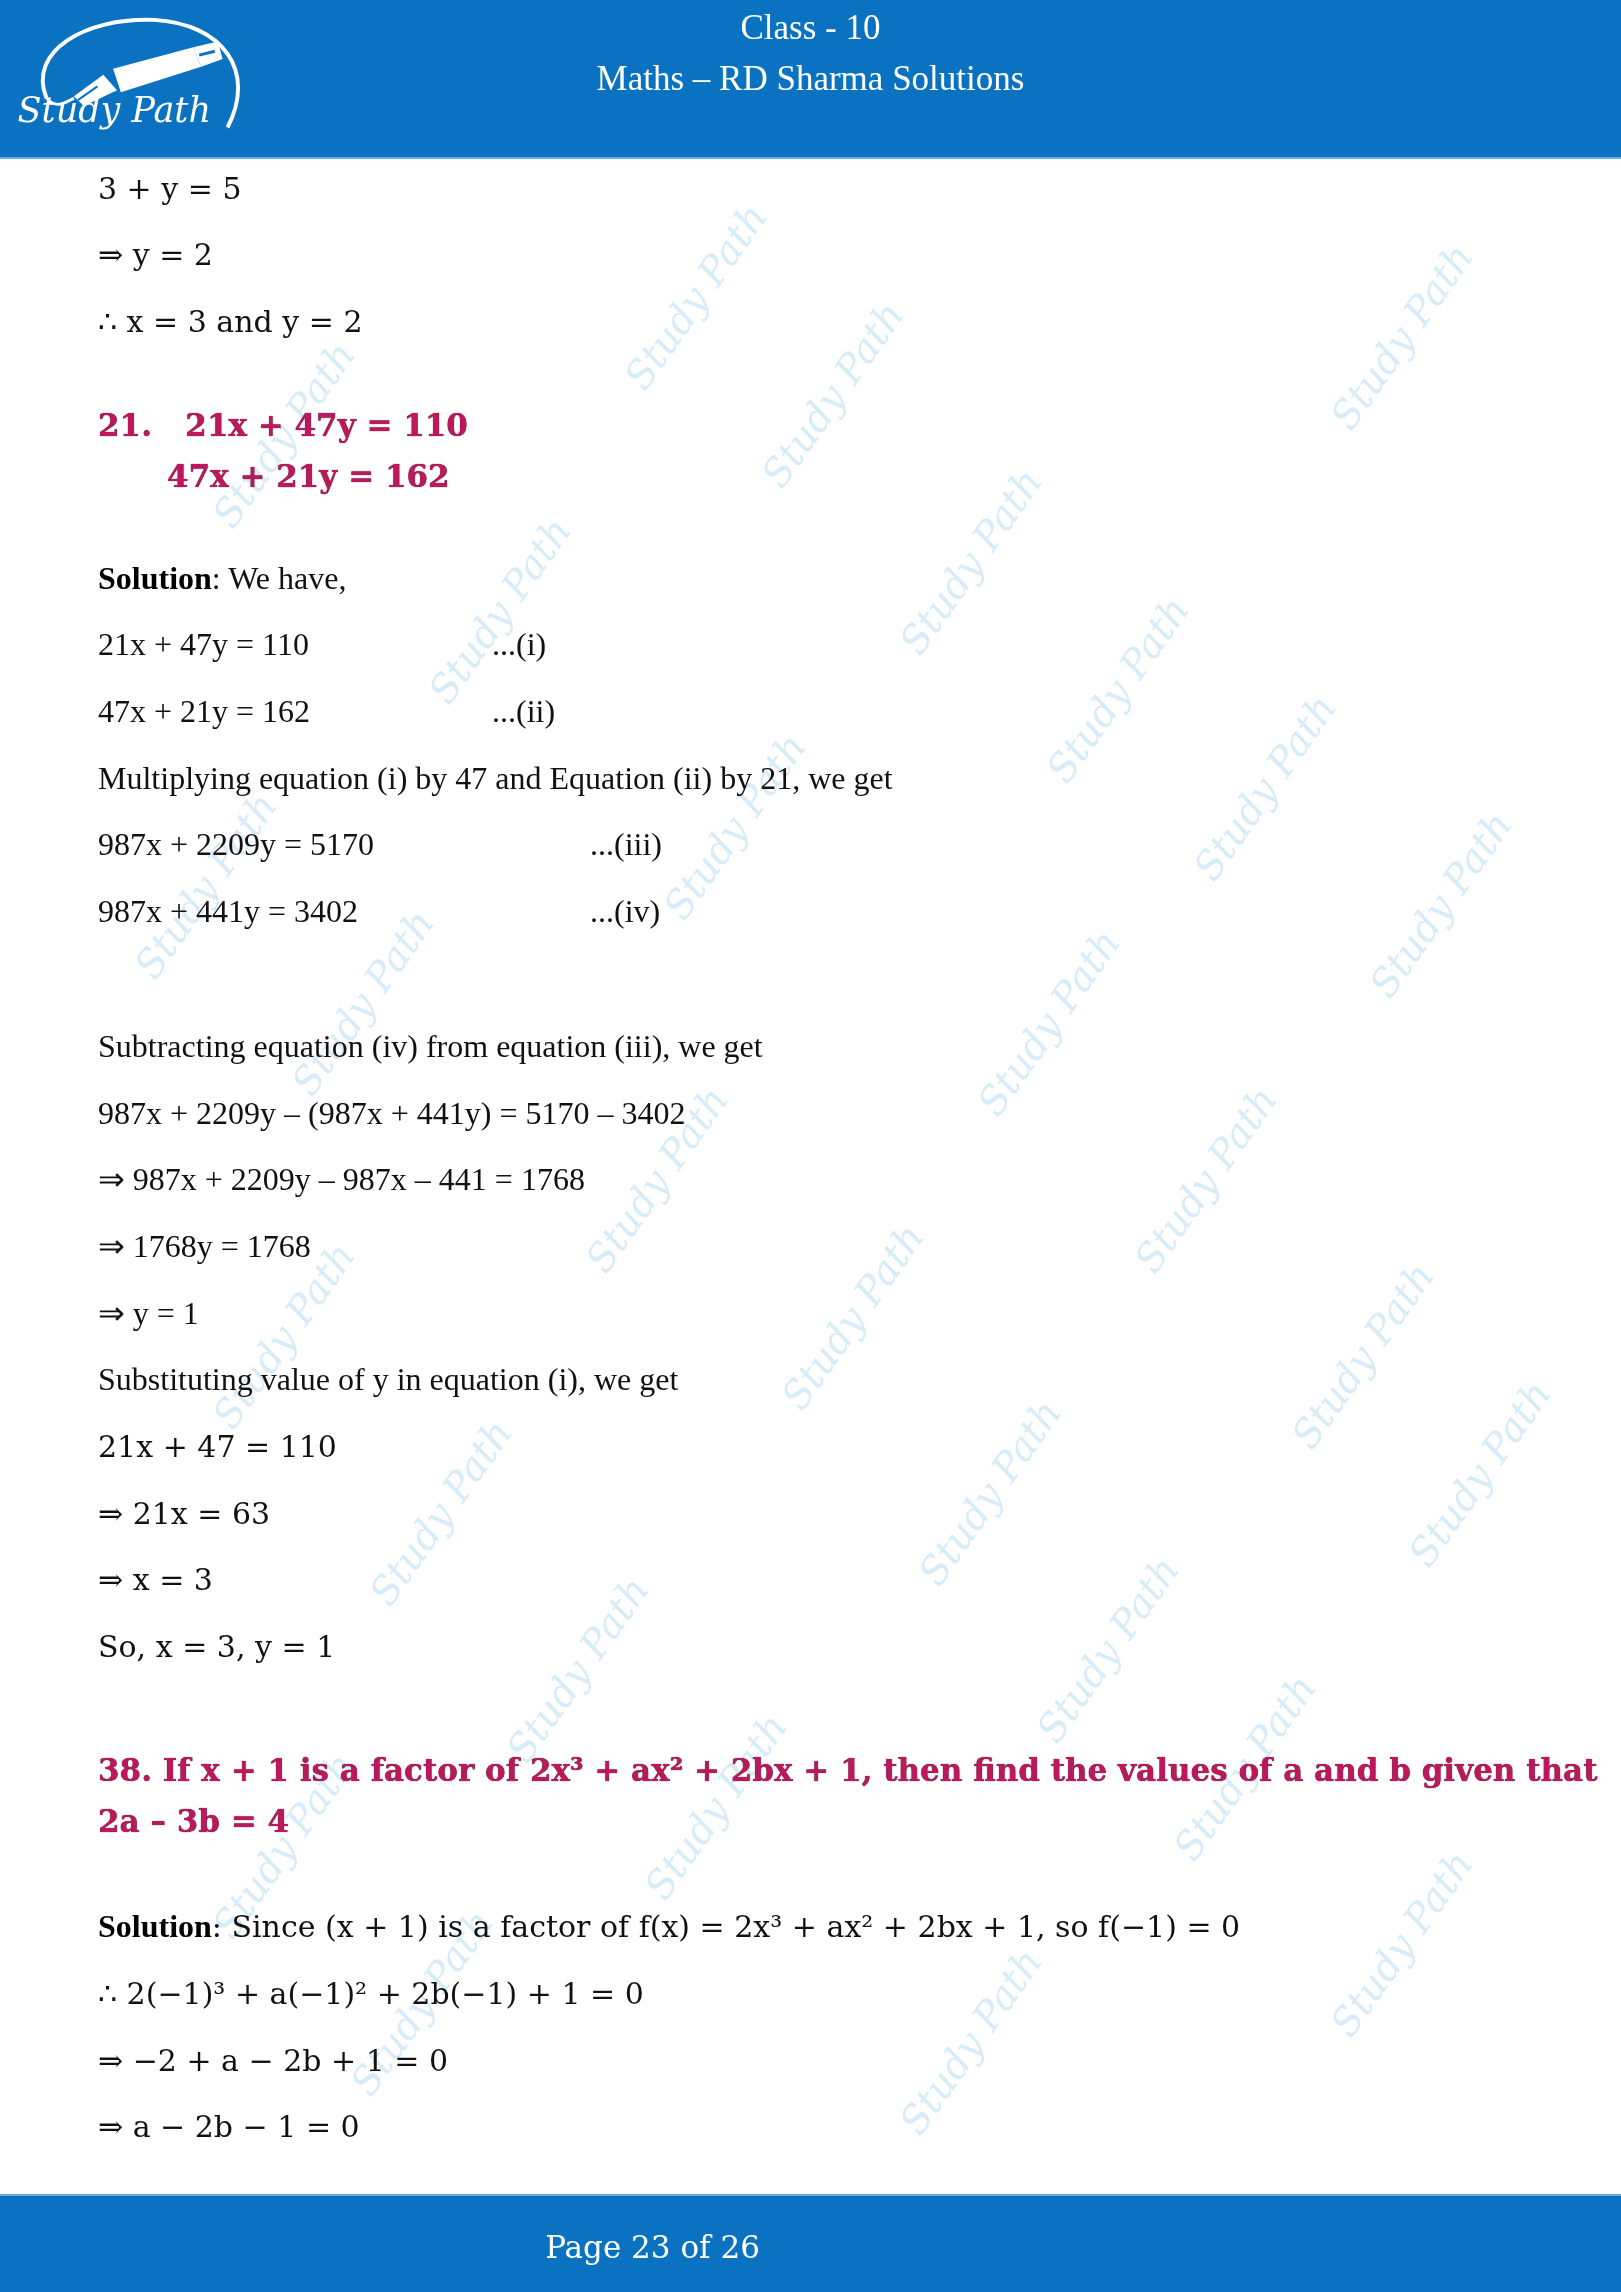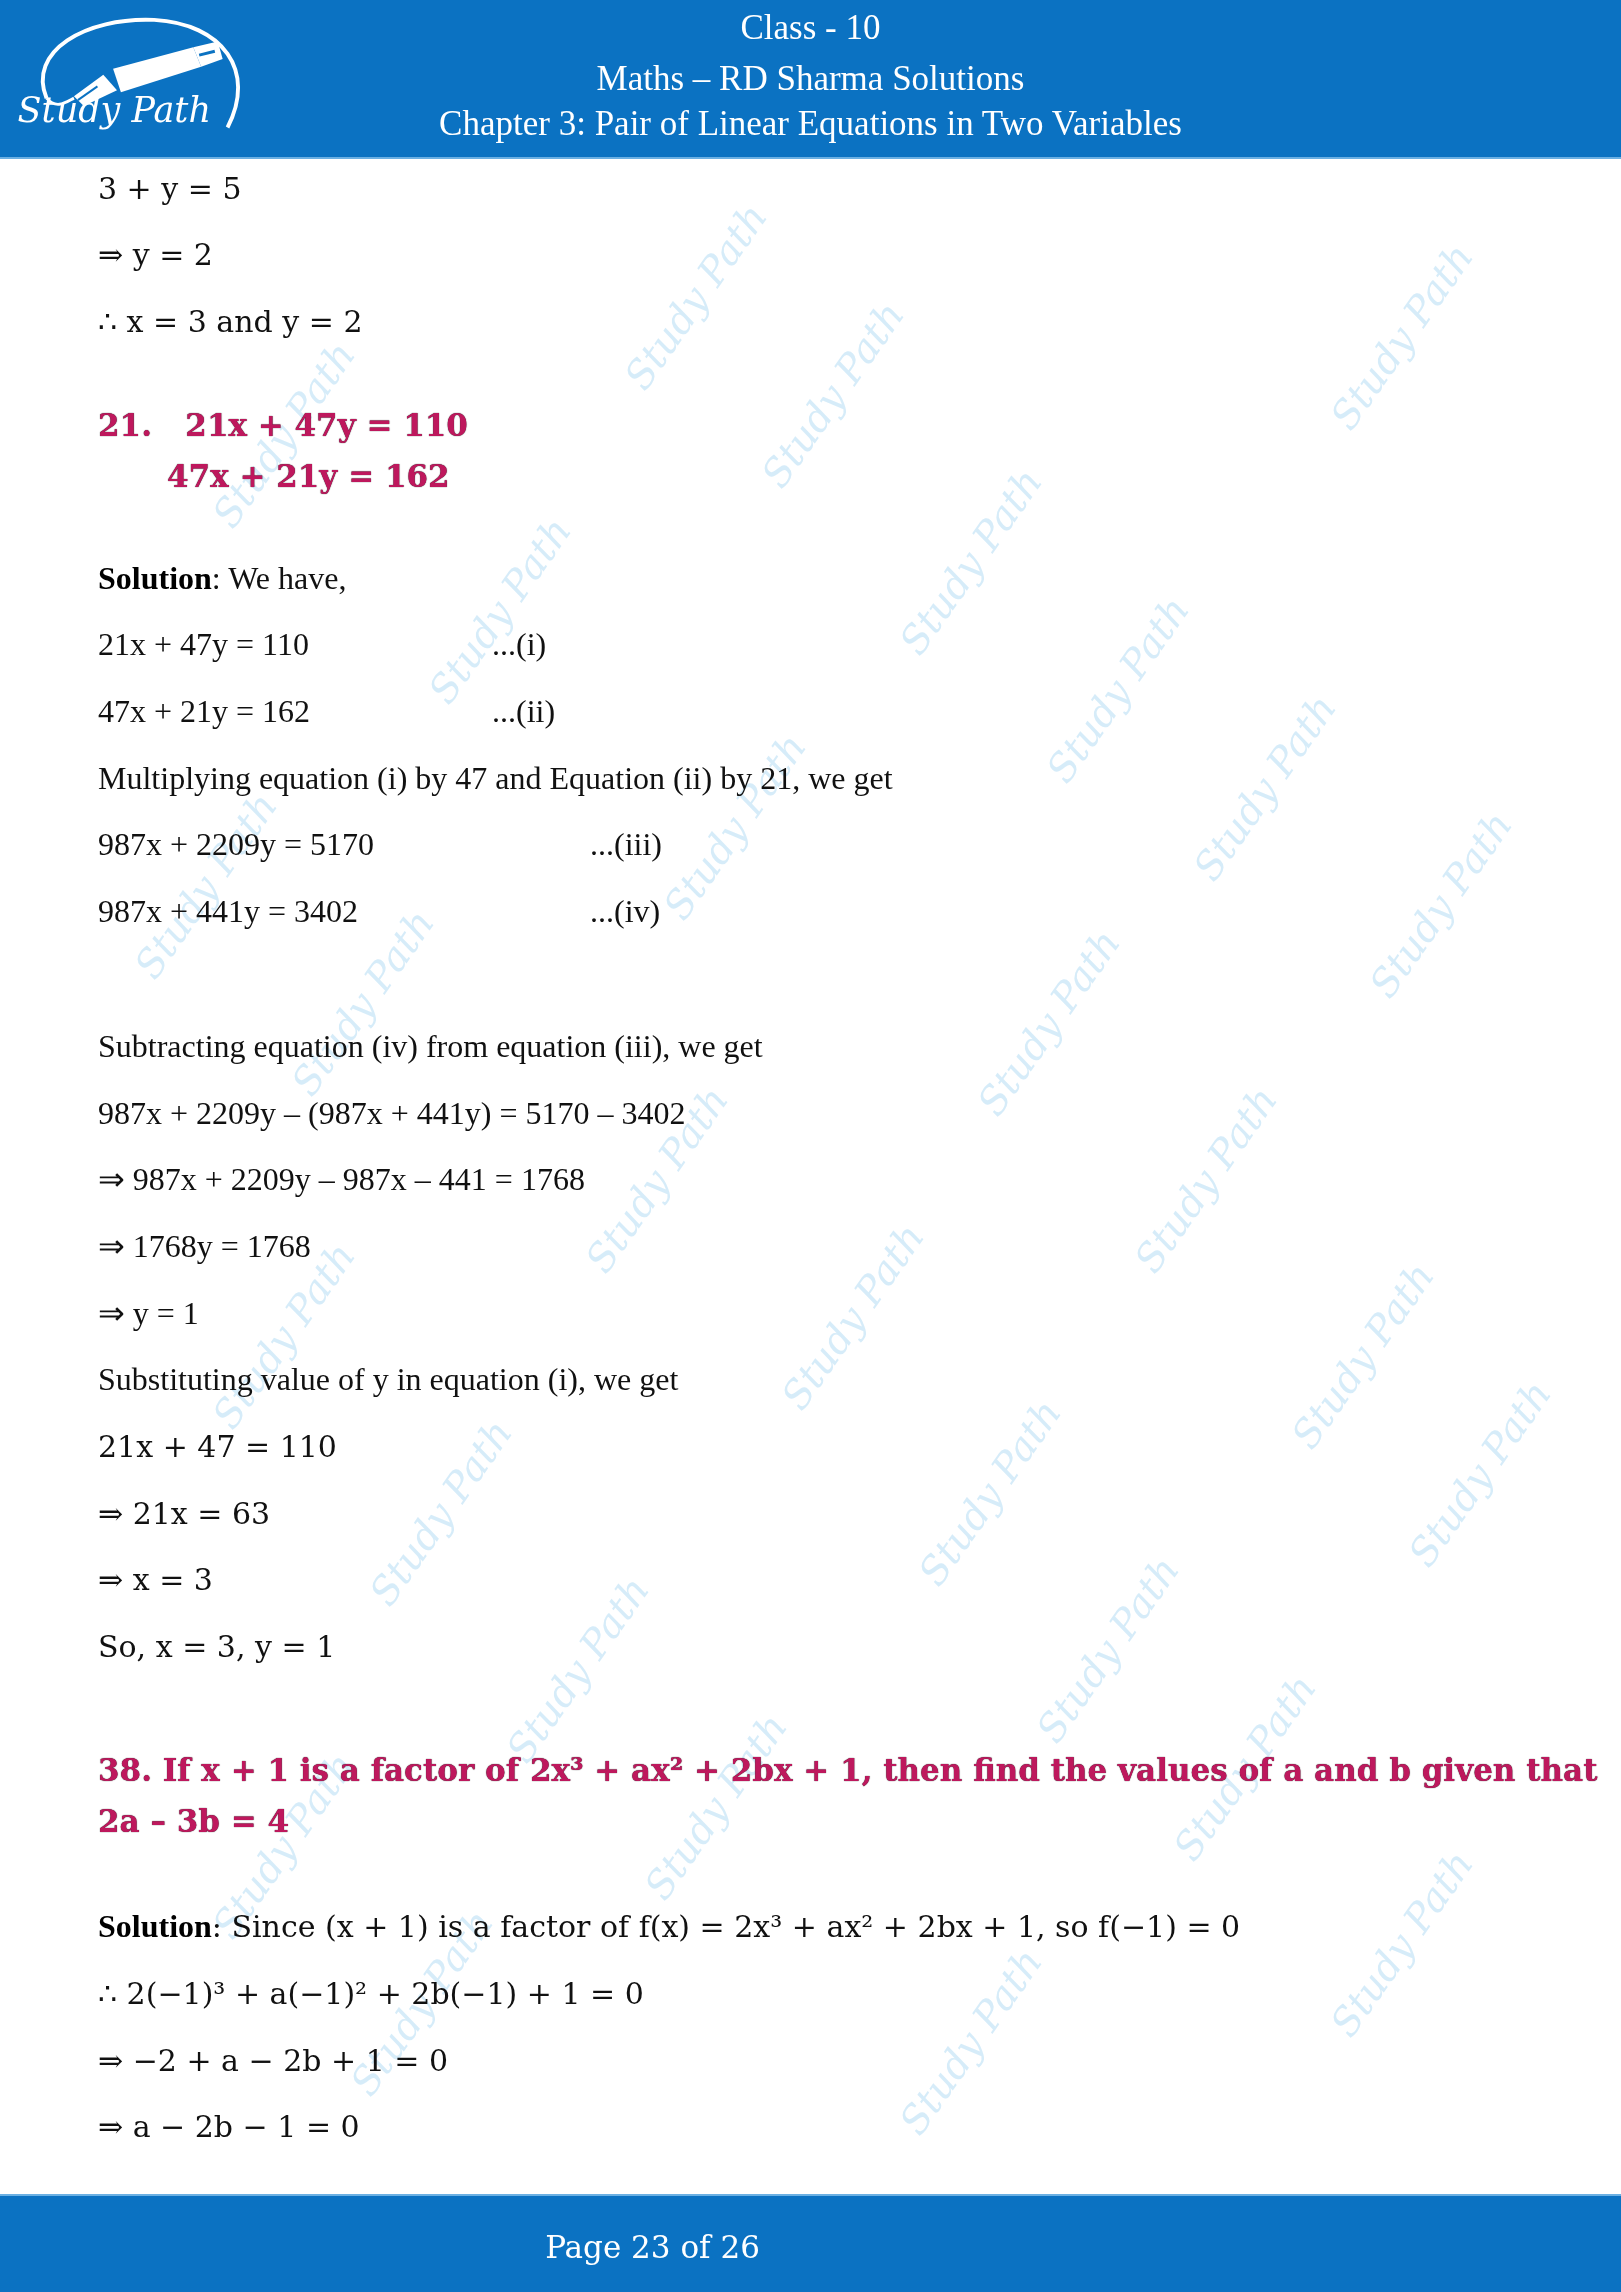--- a/index.html
+++ b/index.html
@@ -69,21 +69,20 @@
     <path d="M20 88 C 30 100, 40 92, 48 88" fill="none" stroke="#fff" stroke-width="3"></path>
     <polygon points="48,86 78,64 92,80 58,96" fill="#fff"></polygon>
     <polygon points="88,58 170,36 178,56 96,82" fill="#fff"></polygon>
     <polygon points="170,36 195,30 200,48 178,56" fill="#fff"></polygon>
     <line x1="52" y1="90" x2="72" y2="76" stroke="#0b72c2" stroke-width="2"></line>
     <line x1="176" y1="44" x2="192" y2="40" stroke="#0b72c2" stroke-width="3"></line>
   </svg>
   <div class="logo-text">Study Path</div>
   <div class="hdr-line hdr-class">Class - 10</div>
   <div class="hdr-line hdr-subject">Maths – RD Sharma Solutions</div>
-  <div class="hdr-line hdr-chapter">Chapter 3: Pair of Linear Equations in Two Variables</div>
 </div>
 
 <div>
   <div class="wm" style="left:588px;top:274px">Study Path</div>
   <div class="wm" style="left:725px;top:372px">Study Path</div>
   <div class="wm" style="left:1294px;top:314px">Study Path</div>
   <div class="wm" style="left:176px;top:412px">Study Path</div>
   <div class="wm" style="left:863px;top:539px">Study Path</div>
   <div class="wm" style="left:392px;top:588px">Study Path</div>
   <div class="wm" style="left:1010px;top:667px">Study Path</div>

